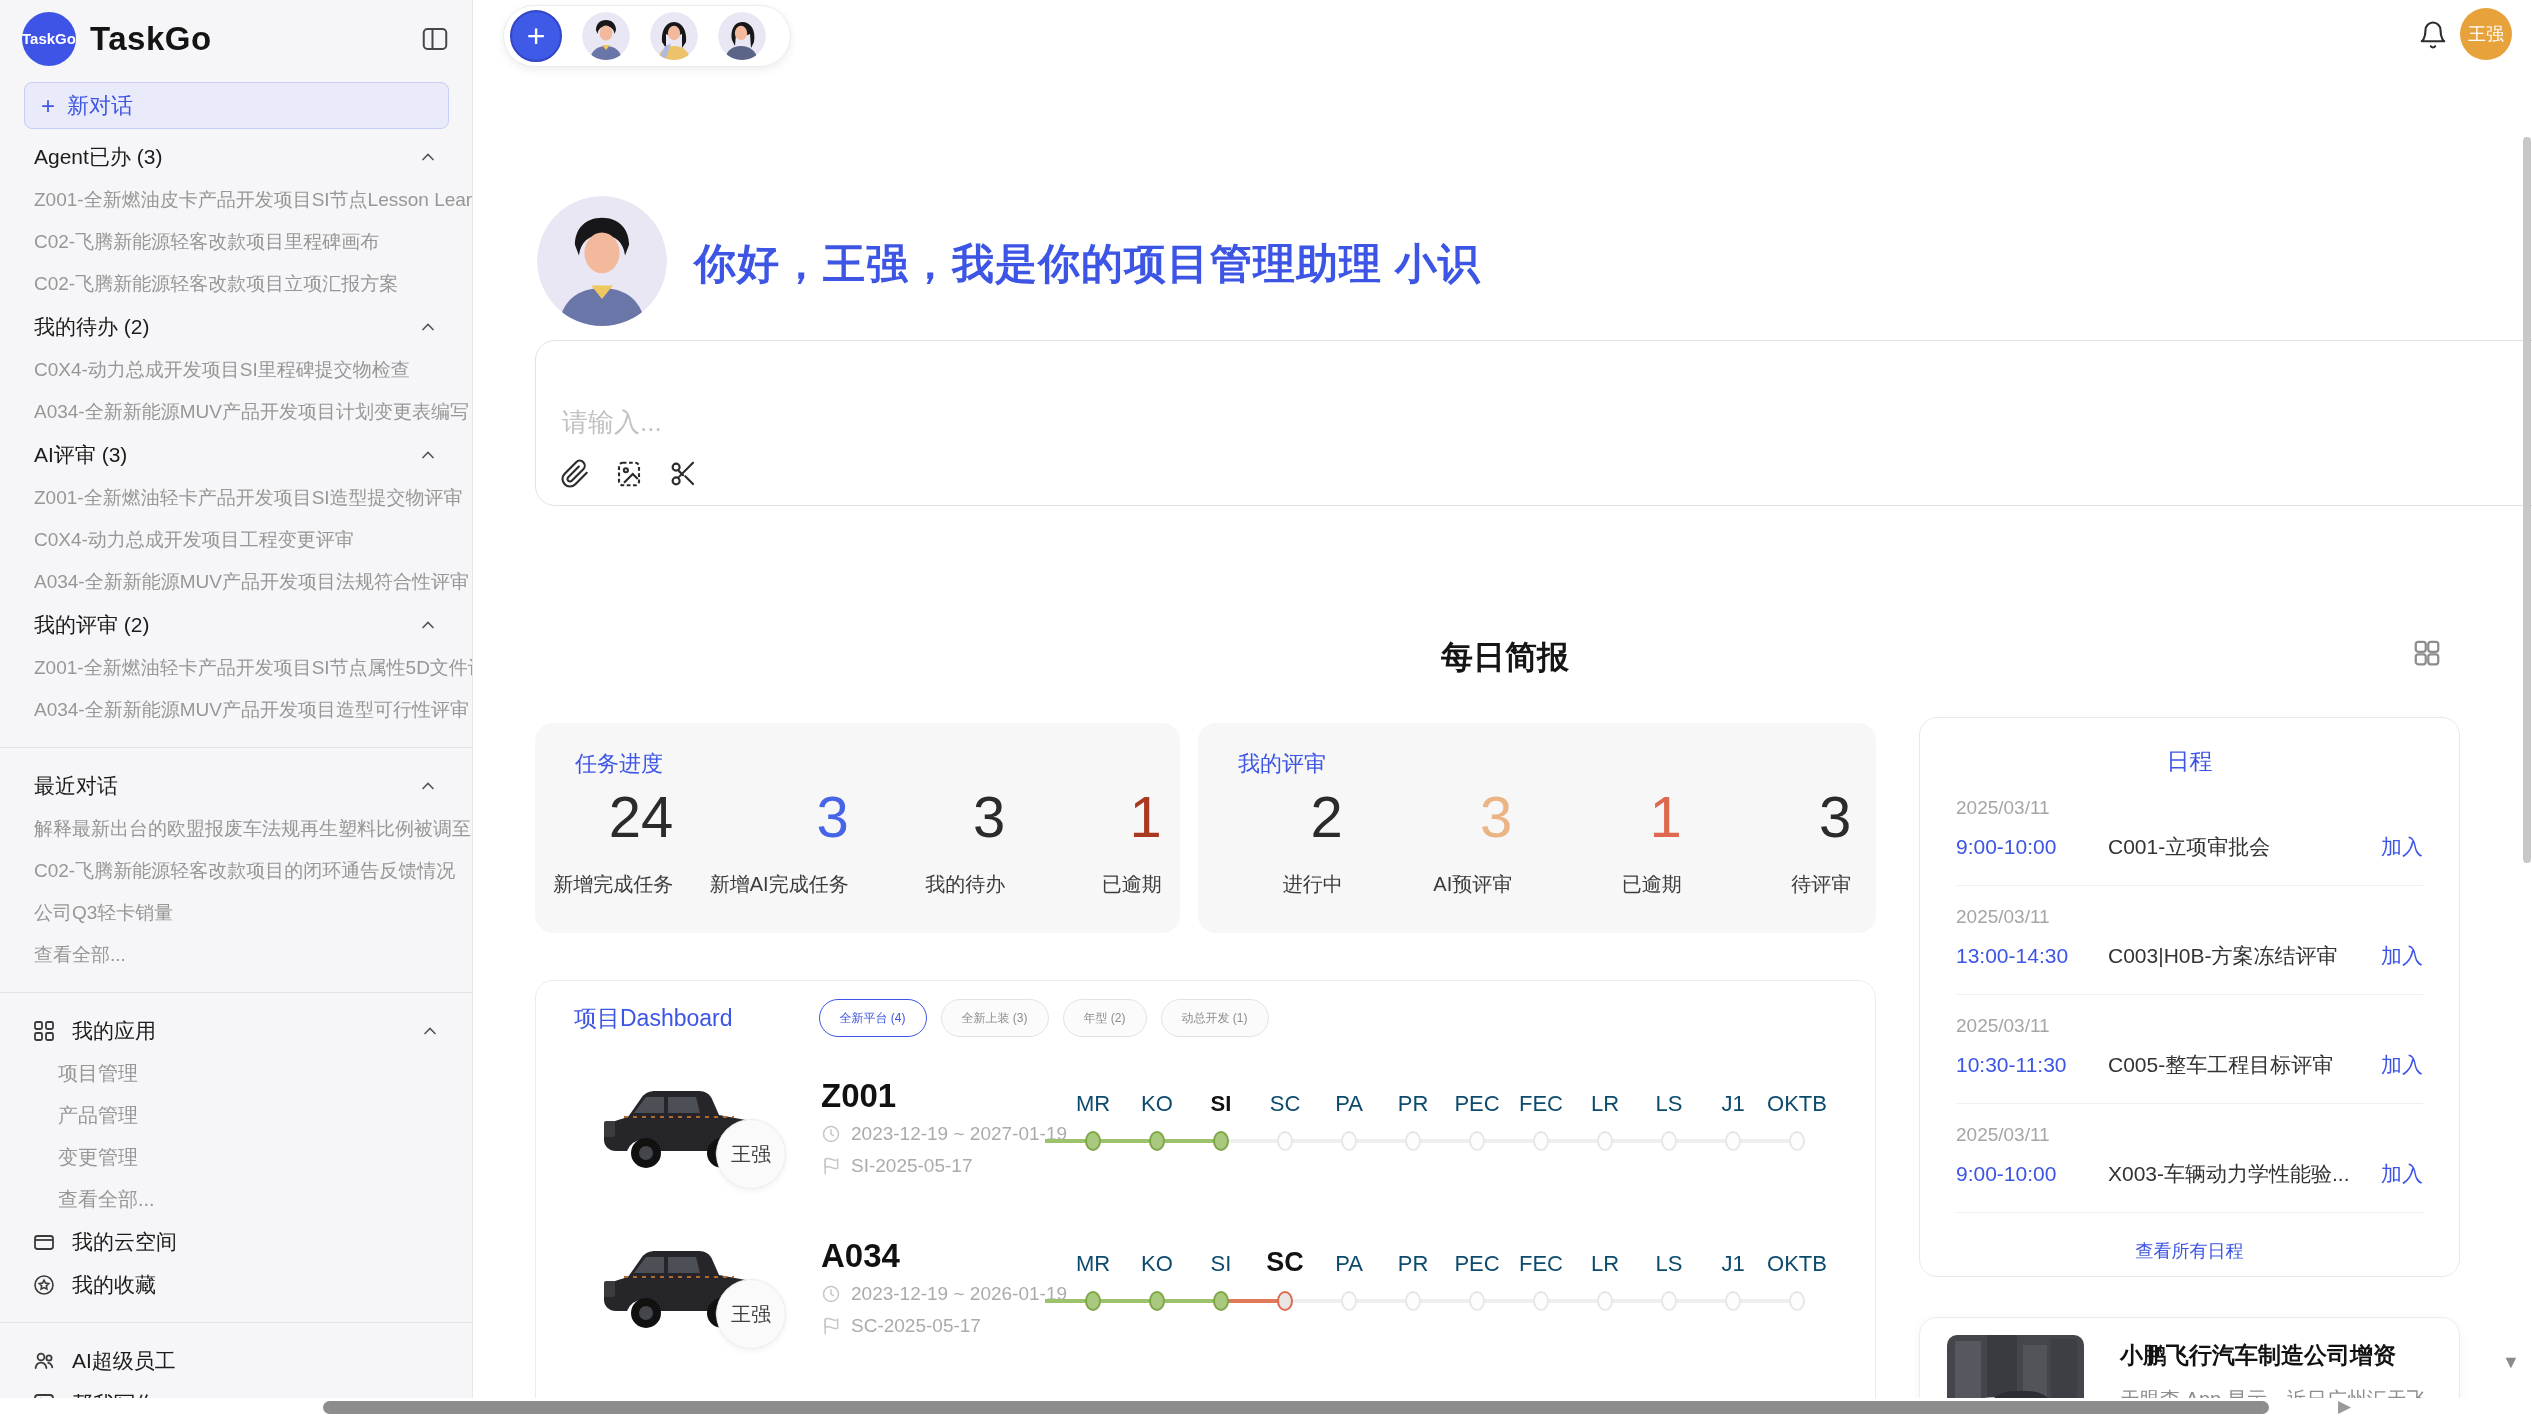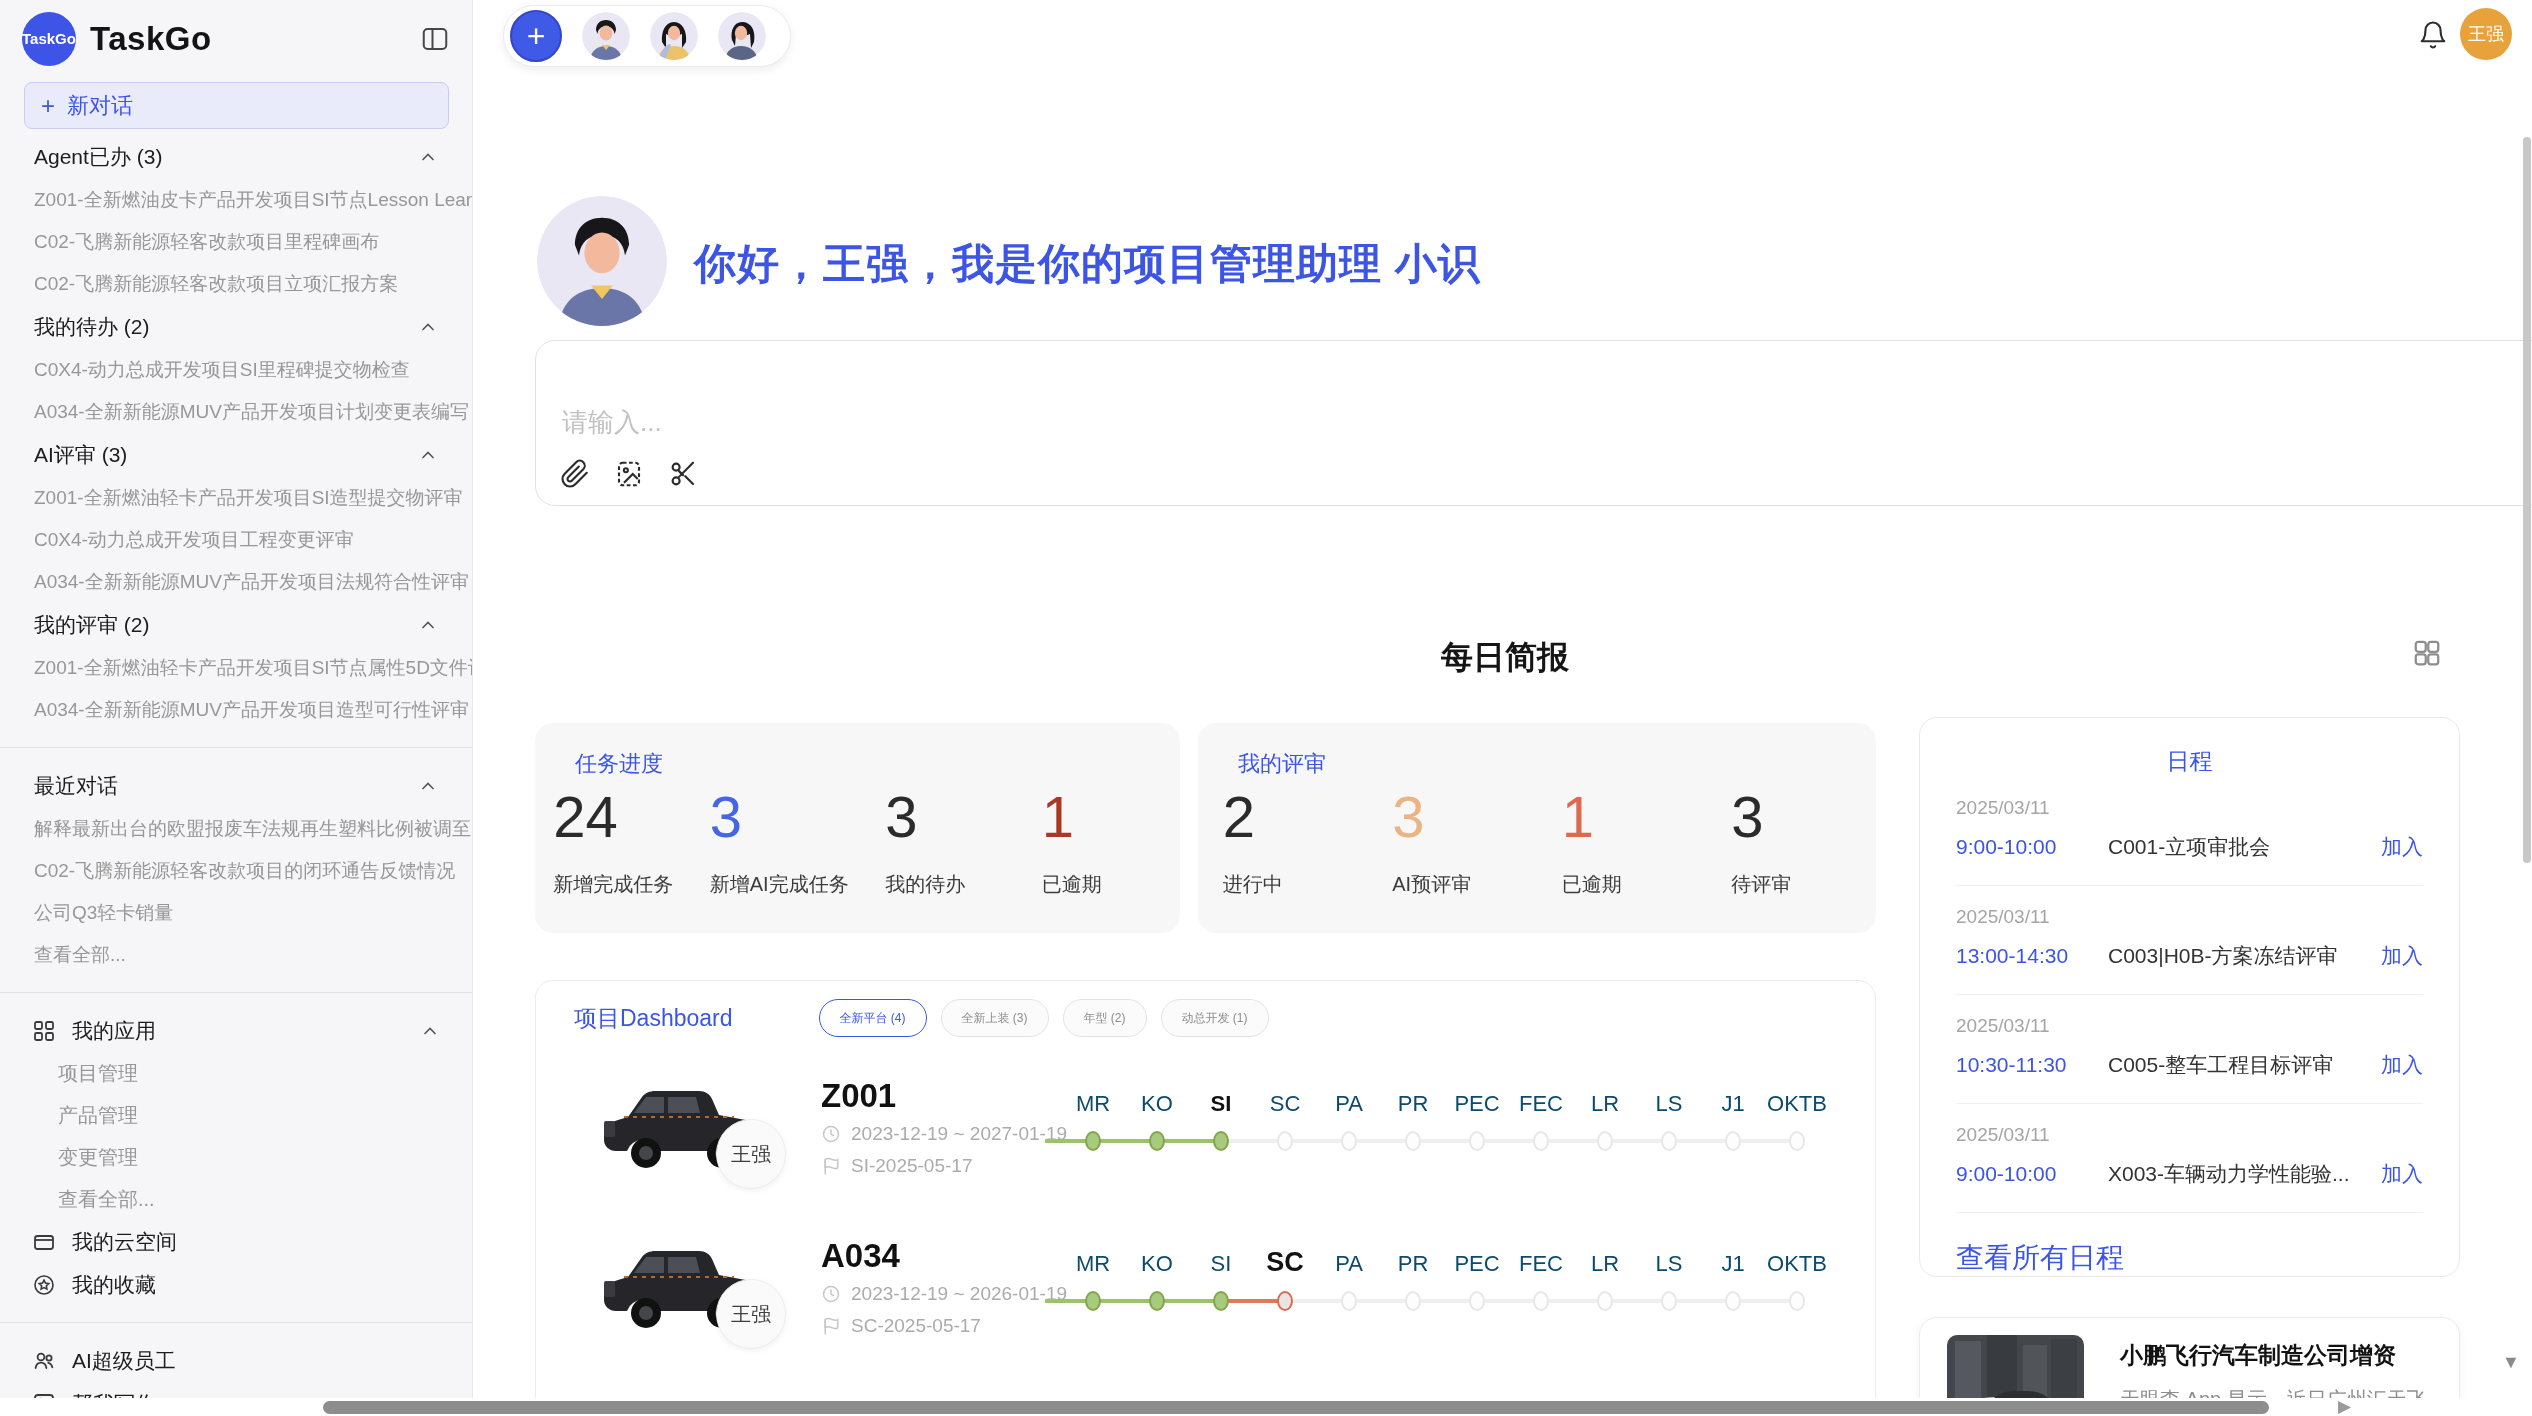--- a/index.html
+++ b/index.html
@@ -69,21 +69,21 @@
   
   .daily-title { position:absolute; left:535px; top:636px; width:1940px; text-align:center;
                  font-size:32px; font-weight:700; color:#151515; }
   .daily-grid-ico { position:absolute; left:2412px; top:638px; width:30px; height:30px; color:#8d8d8d; cursor:pointer; }
 
   .stat-card { position:absolute; top:723px; height:210px; background:#f7f7f8; border-radius:18px; }
   .stat-card.c1 { left:535px; width:645px; }
   .stat-card.c2 { left:1198px; width:678px; }
   .stat-title { position:absolute; left:40px; top:26px; font-size:22px; color:#3d55e4; }
   .stat-row { position:absolute; left:0; right:0; top:62px; display:flex; justify-content:space-around; }
-  .stat { text-align:left; min-width:120px; }
+  .stat { text-align:right; min-width:120px; }
   .stat .val { font-size:58px; font-weight:500; line-height:64px; }
   .stat .lab { margin-top:22px; font-size:20px; color:#3c3c3c; }
   .c-dark { color:#2b2b2b; } .c-blue { color:#4664e6; } .c-red { color:#a93a21; }
   .c-orange { color:#ebb485; } .c-ored { color:#df6950; }
 
   
   .dash-card { position:absolute; left:535px; top:980px; width:1341px; height:520px;
                background:#fff; border:1px solid #ececee; border-radius:18px; overflow:hidden; }
   .dash-head { display:flex; align-items:center; padding:18px 0 0 38px; }
   .dash-title { font-size:23px; color:#3d55e4; }
@@ -116,21 +116,21 @@
   
   .sched-card { position:absolute; left:1919px; top:717px; width:541px; height:560px; background:#fff;
                 border:1px solid #e9e9eb; border-radius:18px; padding:0 36px; }
   .sched-title { text-align:center; margin-top:28px; font-size:23px; color:#3d55e4; }
   .sched-item { padding:20px 0 24px 0; border-bottom:1px solid #f0f0f0; }
   .sch-date { font-size:19px; color:#a5a5a5; }
   .sch-row { display:flex; align-items:center; margin-top:14px; }
   .sch-time { width:152px; font-size:21px; color:#3d55e4; }
   .sch-name { flex:1; font-size:21px; color:#333; white-space:nowrap; overflow:hidden; }
   .sch-join { font-size:21px; color:#3d55e4; cursor:pointer; }
-  .sched-footer { margin-top:26px; font-size:28px; color:#3d55e4; cursor:pointer; }
+  .sched-footer { text-align:center; margin-top:26px; font-size:18px; color:#3d55e4; cursor:pointer; }
 
   
   .news-card { position:absolute; left:1919px; top:1317px; width:541px; height:180px; background:#fff;
                border:1px solid #ececee; border-radius:18px; box-shadow:0 3px 10px rgba(0,0,0,.05); }
   .news-img { position:absolute; left:27px; top:17px; width:137px; height:96px; border-radius:10px; overflow:hidden; }
   .news-title { position:absolute; left:200px; top:22px; width:320px; font-size:23px; font-weight:700; color:#121212; }
   .news-body { position:absolute; left:200px; top:66px; width:320px; font-size:20px; color:#8d8d8d; line-height:30px; }
 
   
   .v-scroll-thumb { position:absolute; left:2523px; top:137px; width:8px; height:726px; background:#c7c7c7; border-radius:4px; }

